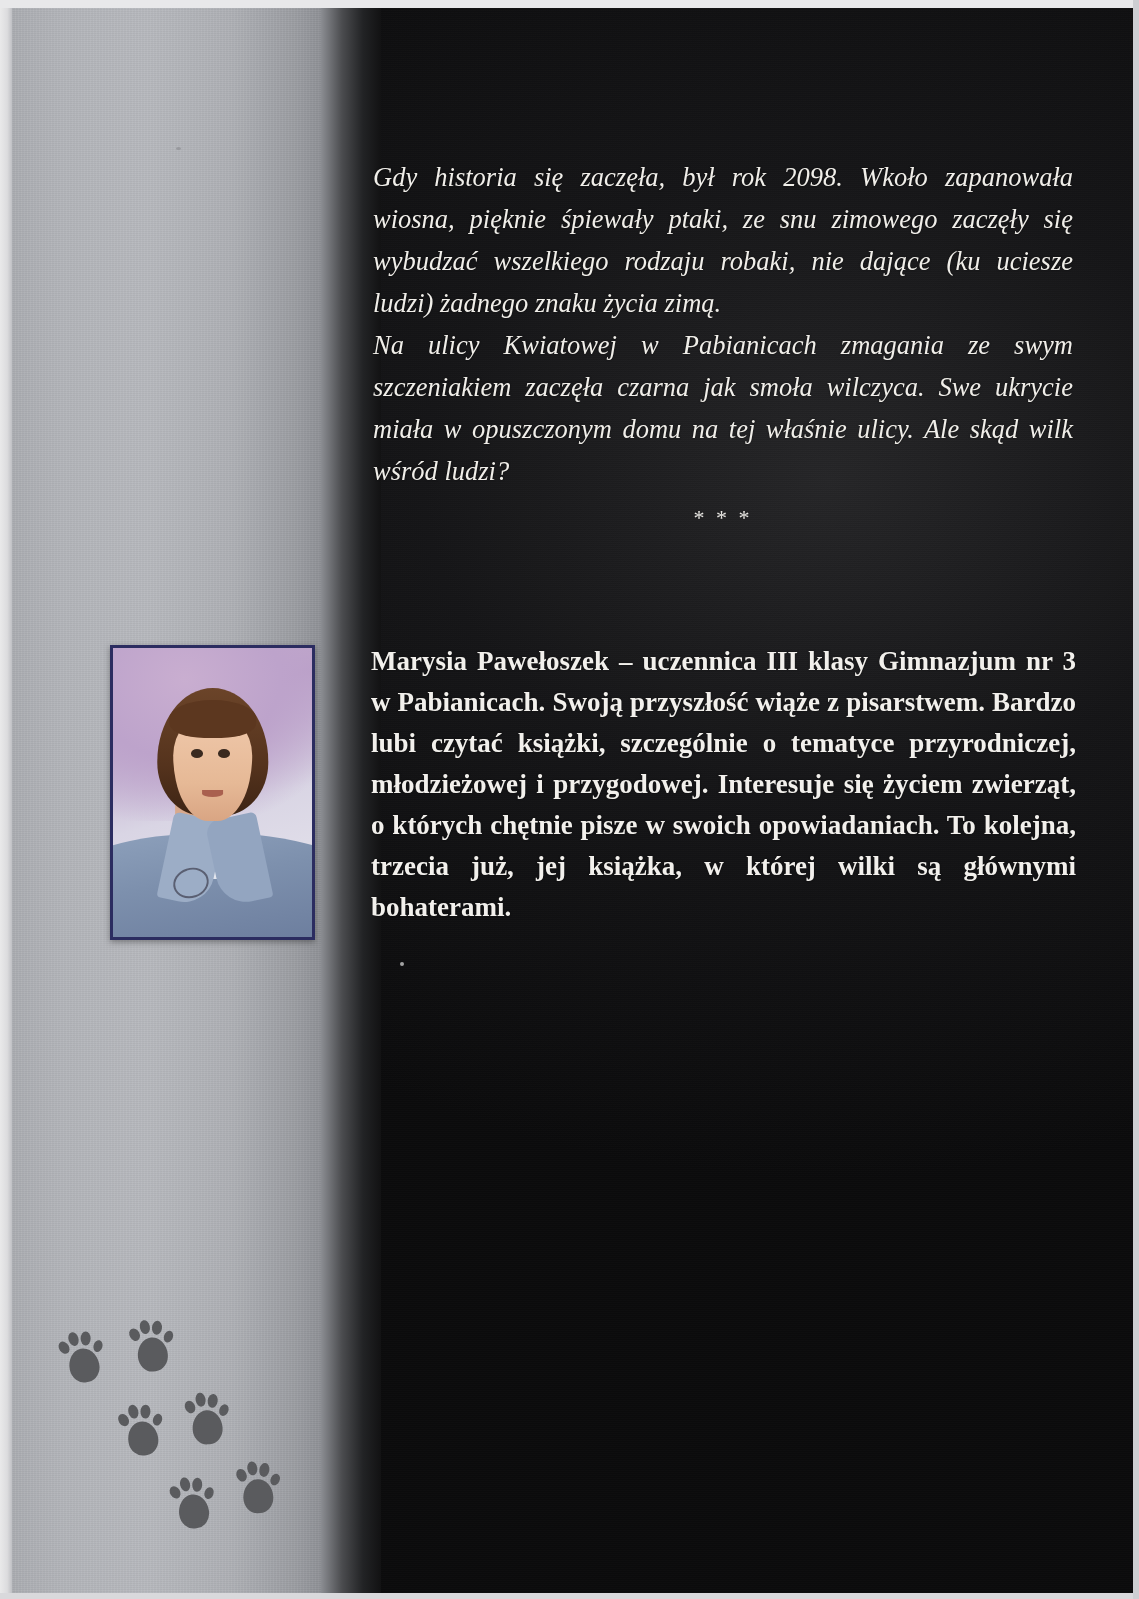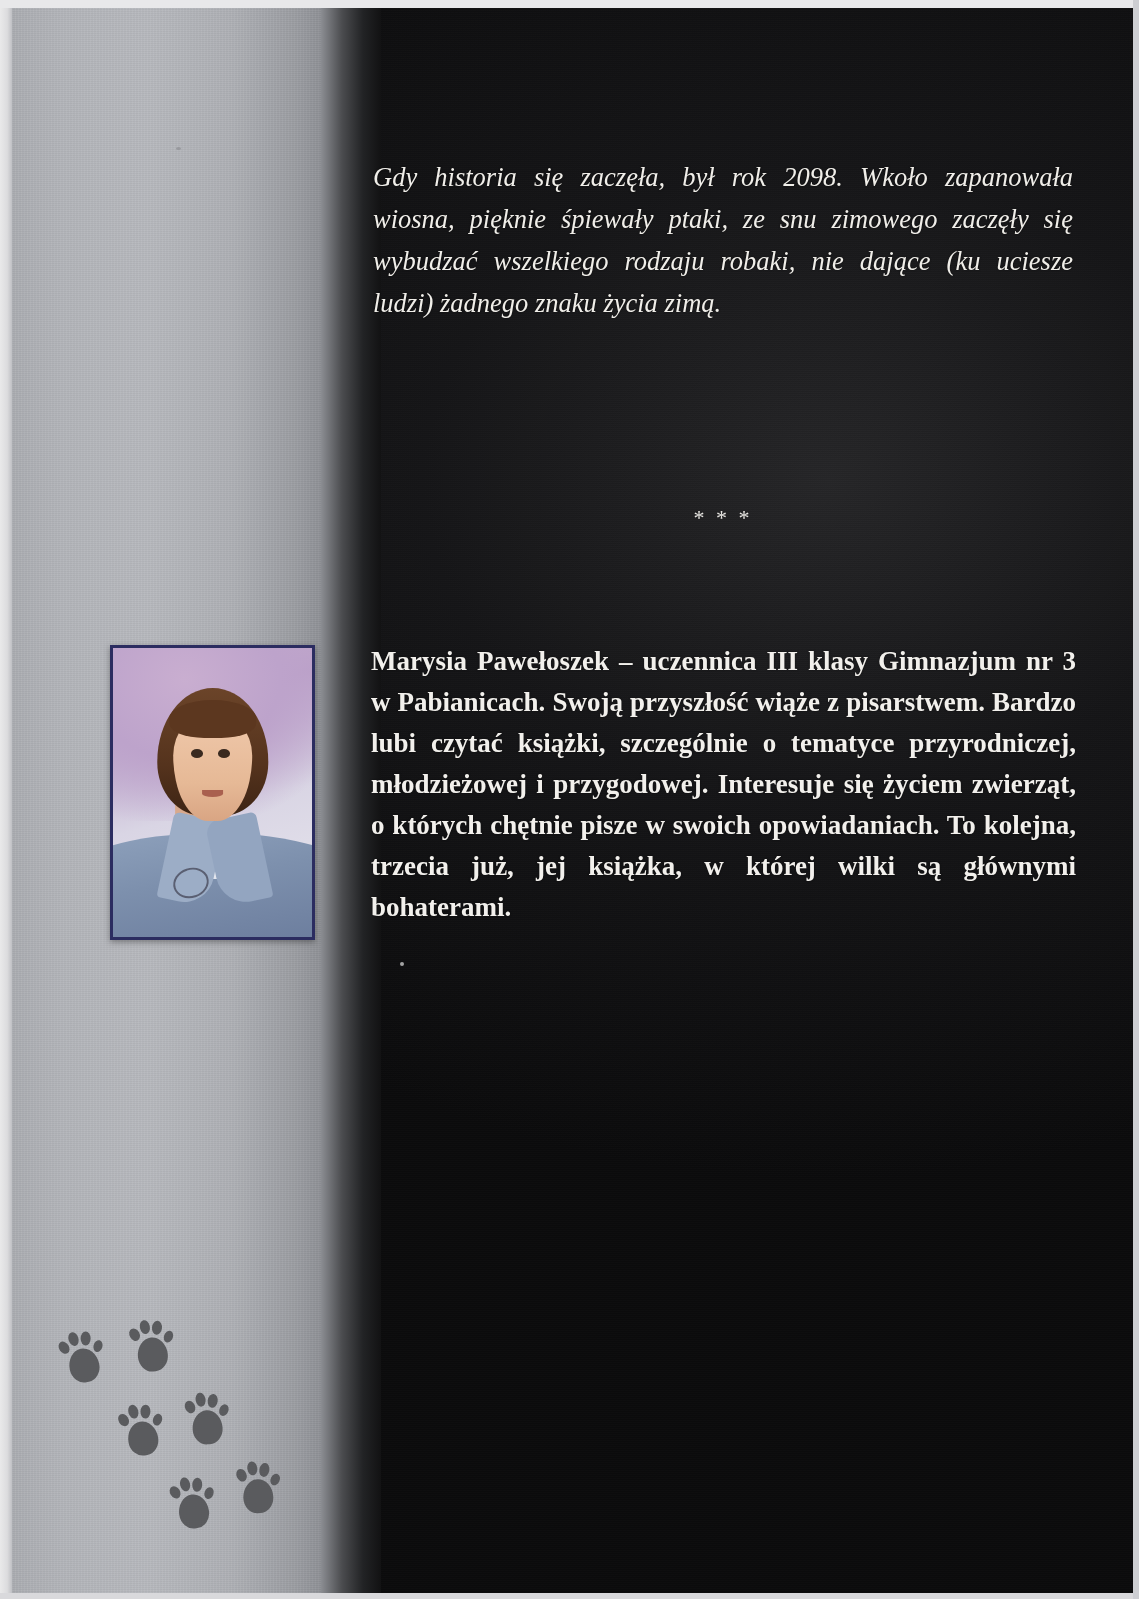--- a/index.html
+++ b/index.html
@@ -329,20 +329,21 @@
 
   <div class="scan-edge-left"></div>
   <div class="scan-edge-top"></div>
   <div class="scan-edge-bottom"></div>
   <div class="scan-edge-right"></div>
 
   <div class="speck2"></div>
 
   <div class="blurb">
     <p>Gdy historia się zaczęła, był rok 2098. Wkoło zapanowała wiosna, pięknie śpiewały ptaki, ze snu zimowego zaczęły się wybudzać wszelkiego rodzaju robaki, nie dające (ku uciesze ludzi) żadnego znaku życia zimą.</p>
+    <p>Na ulicy Kwiatowej w Pabianicach zmagania ze swym szczeniakiem zaczęła czarna jak smoła wilczyca. Swe ukrycie miała w opuszczonym domu na tej właśnie ulicy. Ale skąd wilk wśród ludzi?</p>
   </div>
 
   <div class="stars">* * *</div>
 
   <div class="bio">
     <p>Marysia Pawełoszek – uczennica III klasy Gimnazjum  nr 3 w Pabianicach. Swoją przyszłość wiąże z pisarstwem. Bardzo lubi czytać książki, szczególnie o tematyce przyrodniczej, młodzieżowej i przygodowej. Interesuje się życiem zwierząt, o których chętnie pisze w swoich opowiadaniach. To kolejna, trzecia już, jej książka, w której wilki są głównymi bohaterami.</p>
   </div>
 
   <div class="speck"></div>
 

